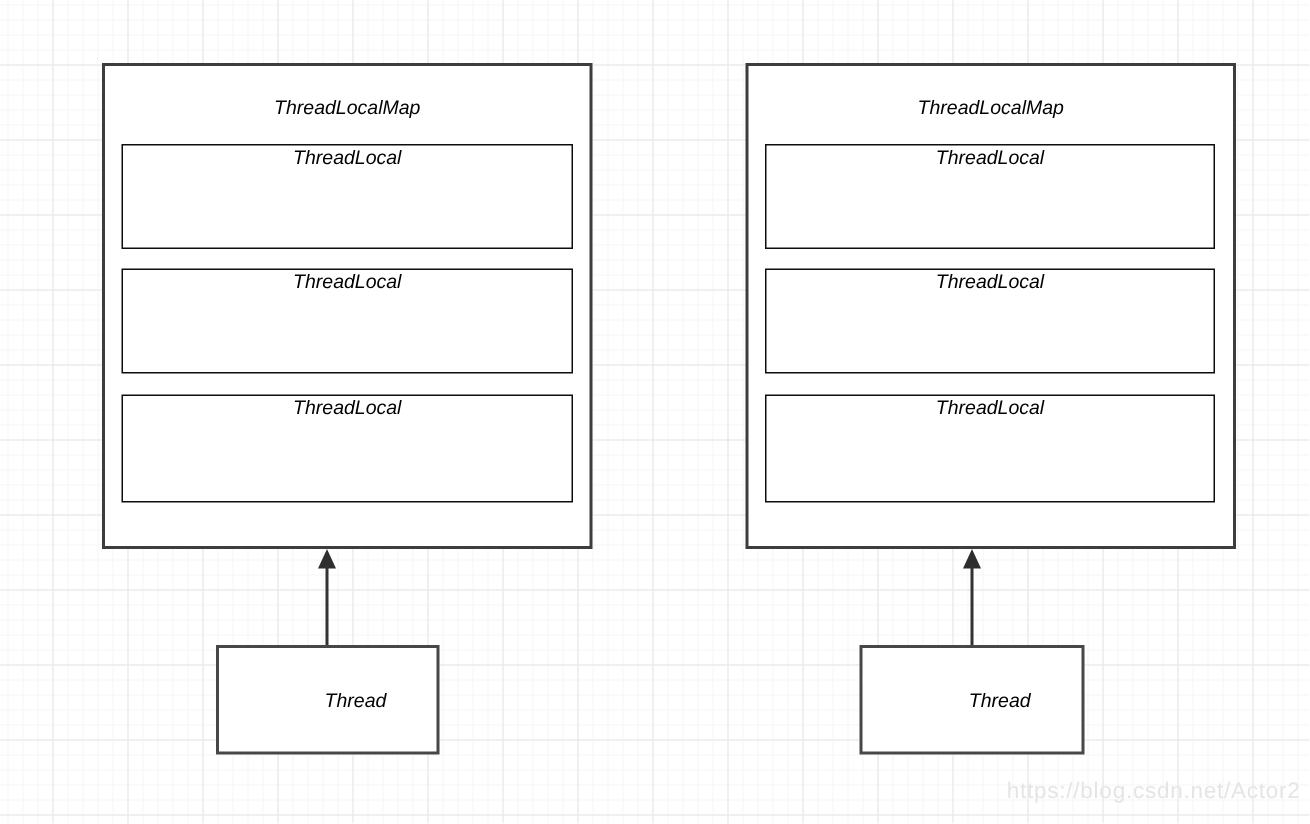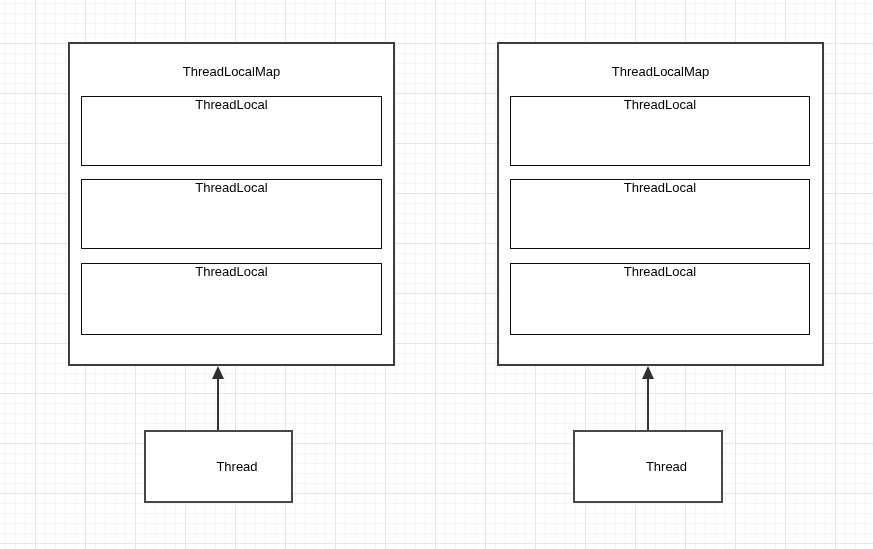--- a/index.html
+++ b/index.html
@@ -15,21 +15,21 @@
     background-color: #ffffff;
     
     background-image:
       linear-gradient(to right, #e6e6e6 1px, transparent 1px),
       linear-gradient(to bottom, #e6e6e6 1px, transparent 1px),
       linear-gradient(to right, #f5f5f5 1px, transparent 1px),
       linear-gradient(to bottom, #f5f5f5 1px, transparent 1px);
     background-size: 50px 50px, 50px 50px, 10px 10px, 10px 10px;
     background-position: 35px 0, 0 43px, 5px 0, 0 3px;
   }
-  .group { position: absolute; inset: 0; }
+  .group { position: absolute; inset: 0; font-style: italic; }
   .map-box {
     position: absolute;
     background: #ffffff;
     border: 2px solid #3d3d3d;
   }
   .map-title {
     position: absolute;
     left: 0; right: 0; top: 0;
     height: 54px;
     display: flex;
@@ -119,14 +119,15 @@
     </div>
 
     <div class="arrow-head" style="left:642px; top:366px;"></div>
     <div class="arrow-line" style="left:647px; top:377px; height:53px;"></div>
 
     <div class="thread-box" style="left:573px; top:430px; width:150px; height:73px;">
       <span>Thread</span>
     </div>
   </div>
 
+  <div class="watermark">https://blog.csdn.net/Actor2</div>
 
 </div>
 
 </body></html>

